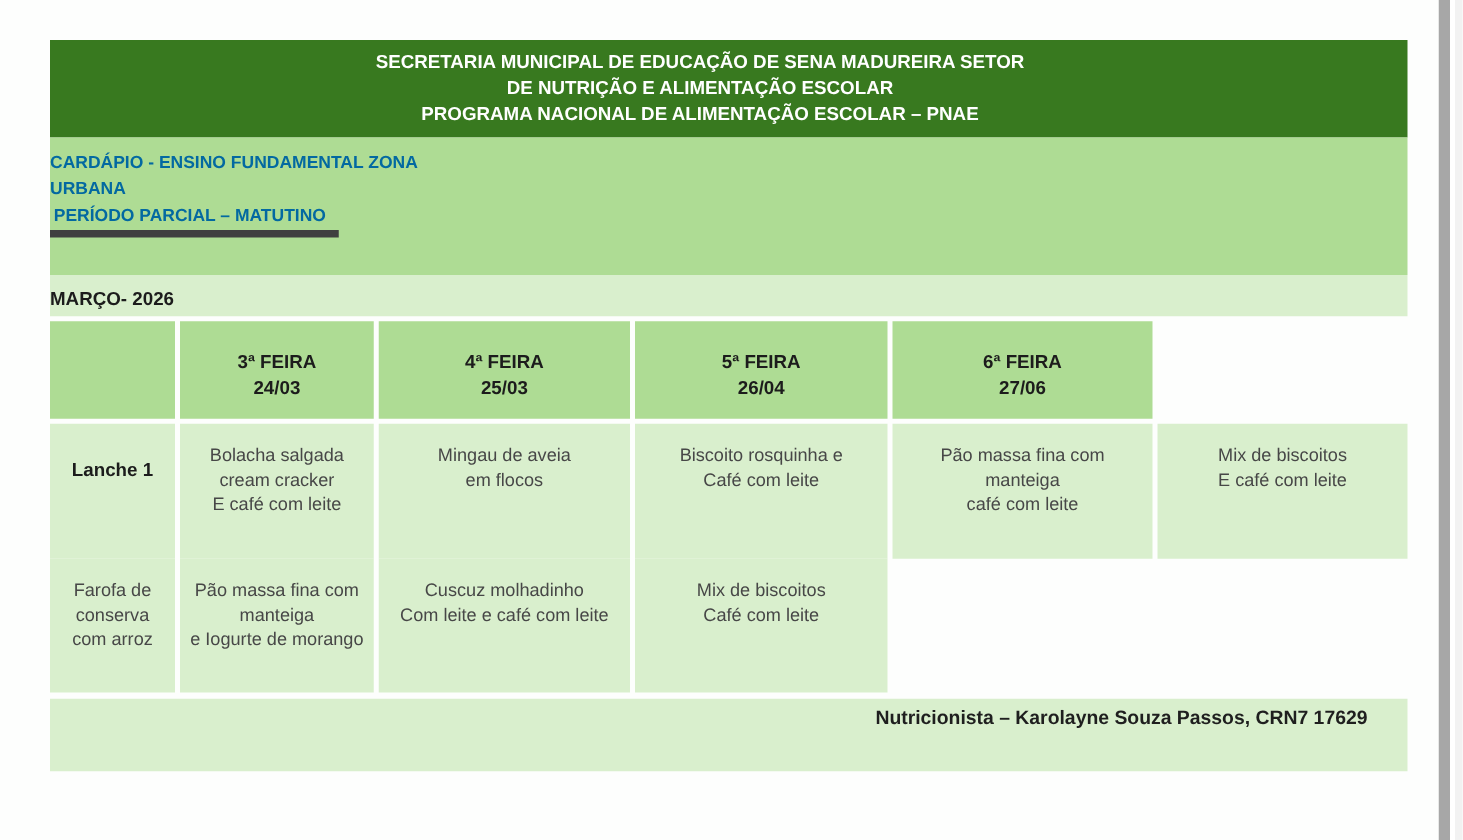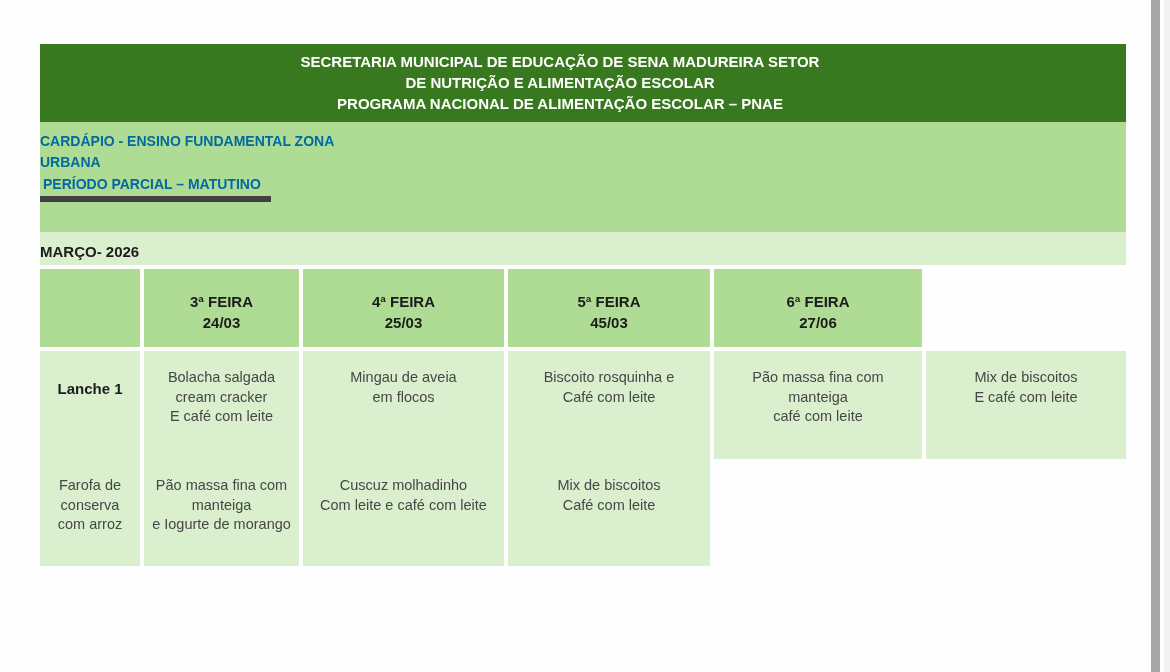--- a/index.html
+++ b/index.html
@@ -7,21 +7,21 @@
   body {
     background: #ffffff;
     font-family: "Liberation Sans", "DejaVu Sans", sans-serif;
     position: relative;
     overflow: hidden;
   }
   .page { position: absolute; inset: 0; background: #fdfefd; }
 
   .menu-table {
     position: absolute;
-    left: 40px; top: 44px;
+    left: 40px; top: 32px;
     width: 1086px;
   }
 
   
   .band { width: 100%; }
   .band-dark {
     height: 78px;
     background: #38791f;
     color: #ffffff;
     font-weight: bold;
@@ -166,21 +166,21 @@
       <div class="cell">
         <div class="day-name">3ª FEIRA</div>
         <div class="day-date">24/03</div>
       </div>
       <div class="cell">
         <div class="day-name">4ª FEIRA</div>
         <div class="day-date">25/03</div>
       </div>
       <div class="cell">
         <div class="day-name">5ª FEIRA</div>
-        <div class="day-date">45/03</div>
+        <div class="day-date">26/04</div>
       </div>
       <div class="cell">
         <div class="day-name">6ª FEIRA</div>
         <div class="day-date">27/06</div>
       </div>
     </div>
 
     <div class="grid body-grid">
 
       <div class="cell meal-label">Lanche 1</div>
@@ -201,20 +201,23 @@
 com arroz</div>
       <div class="cell food-cell">Pão massa fina com
 manteiga
 e Iogurte de morango</div>
       <div class="cell food-cell">Cuscuz molhadinho
 Com leite e café com leite</div>
       <div class="cell food-cell">Mix de biscoitos
 Café com leite</div>
     </div>
 
+    <div class="band band-footer">
+      <span class="signature">Nutricionista – Karolayne Souza Passos, CRN7 17629</span>
+    </div>
 
   </div>
 
   <div class="scroll-track">
     <div class="scroll-thumb"></div>
     <div class="edge-strip"></div>
   </div>
 
 </div>
 

